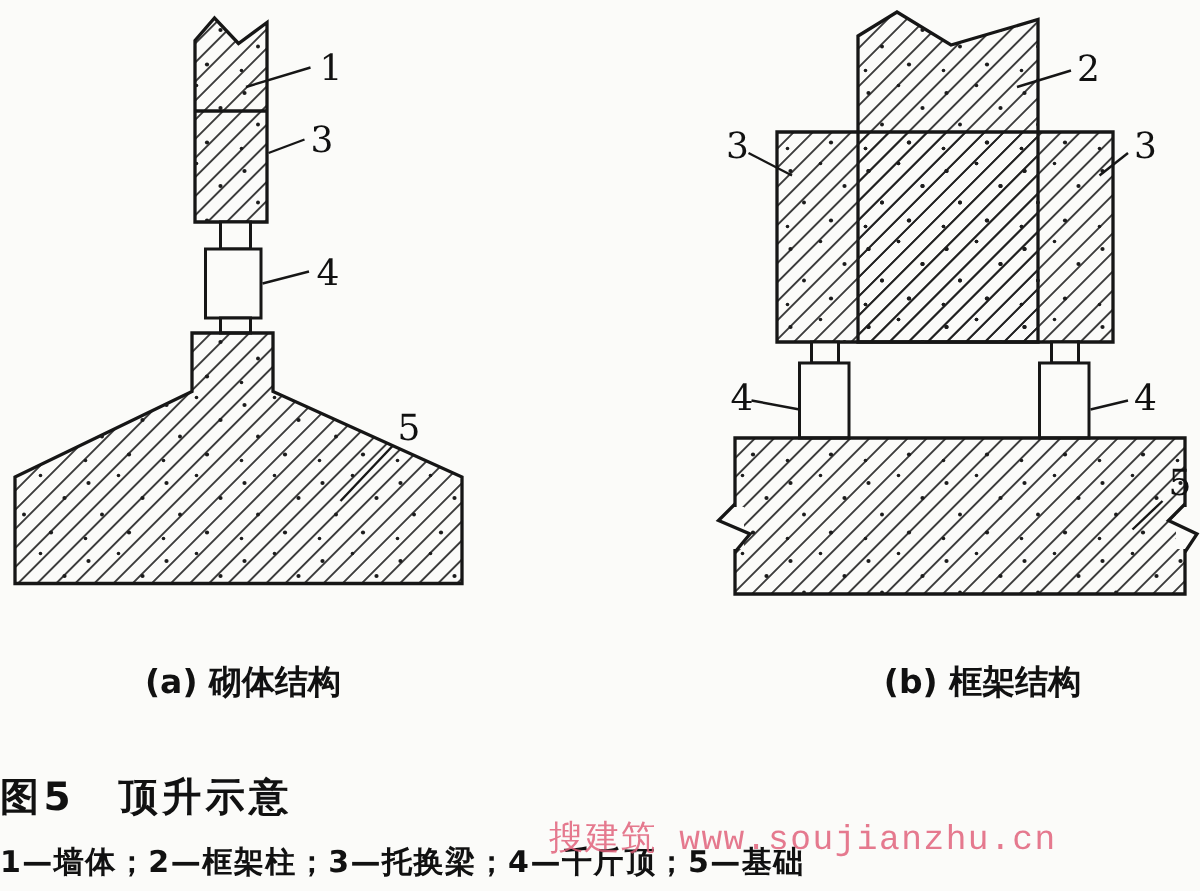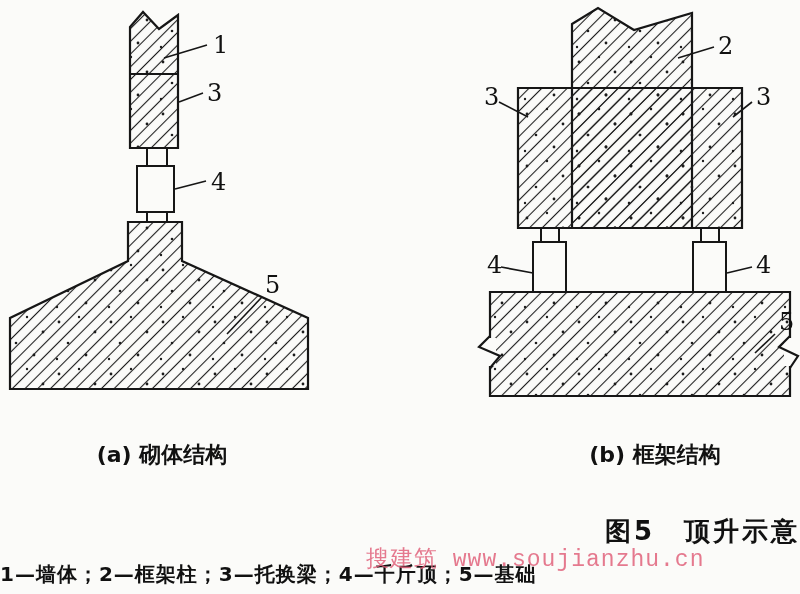--- a/index.html
+++ b/index.html
@@ -12,21 +12,21 @@
   .hatched { fill:url(#hatch); stroke:#161616; stroke-width:2.2; }
   .speckle { fill:url(#dots); stroke:none; }
   .plain   { fill:#fbfbf9; stroke:#161616; stroke-width:2; }
   .edge    { stroke:#161616; stroke-width:2.2; fill:none; }
   .leader  { stroke:#161616; stroke-width:1.6; }
   .mask    { fill:#fbfbf9; stroke:none; }
   .num     { font:24px "DejaVu Serif", serif; fill:#111; }
   .caption { font:bold 22px "DejaVu Sans", sans-serif; fill:#111; }
   .fig-title {
     position:absolute; top:514px; left:0; width:100%;
-    text-align:right; font-size:26px; font-weight:bold; letter-spacing:3px;
+    text-align:left; font-size:26px; font-weight:bold; letter-spacing:3px;
   }
   .fig-legend {
     position:absolute; top:561px; left:0; width:100%;
     font-size:20px; font-weight:bold; letter-spacing:1px;
   }
   .watermark {
     position:absolute; top:543px; left:366px;
     font-size:23px; letter-spacing:1px;
     color:rgba(223,92,118,0.82); white-space:nowrap; pointer-events:none;font-family:Liberation Mono, monospace;
   }

